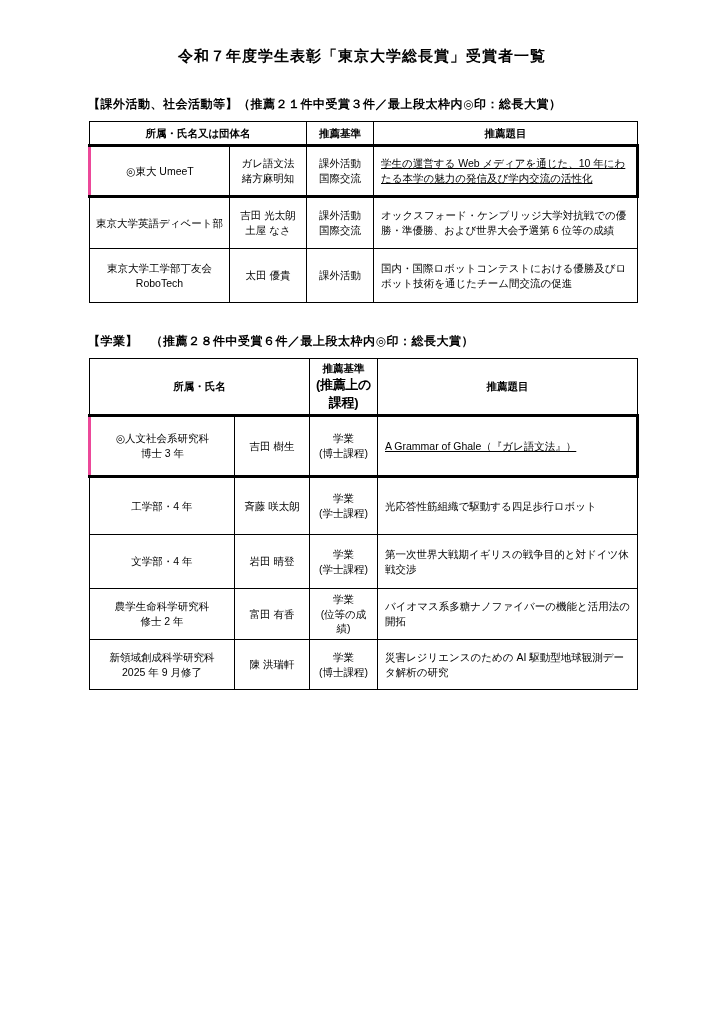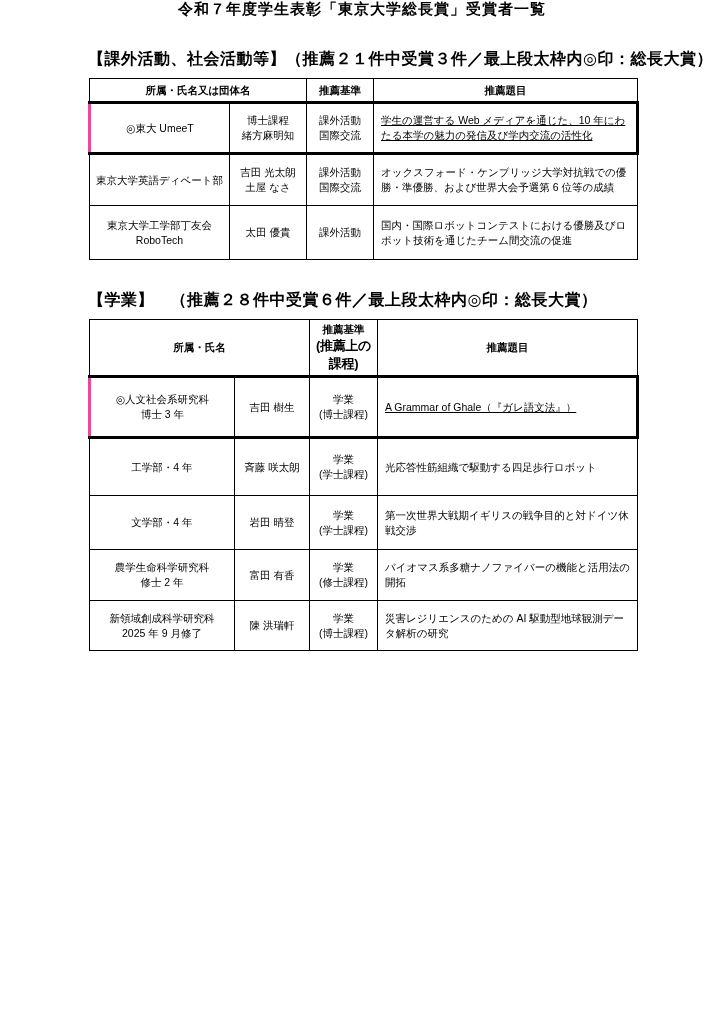--- a/index.html
+++ b/index.html
@@ -2,25 +2,25 @@
 <html lang="ja"><head>
 <meta charset="utf-8">
 <style>
   html,body{margin:0;padding:0;background:#e8e8e8;}
   .page{
     width:724px;height:1024px;background:#ffffff;margin:0 auto;
     font-family:"Liberation Sans","DejaVu Sans",sans-serif;
     color:#000;position:relative;overflow:hidden;box-sizing:border-box;
   }
   .doc-title{
-    margin:0;text-align:center;
+    margin:0;padding-top:47px;text-align:center;
     font-size:15px;font-weight:bold;letter-spacing:1px;
   }
   .section-heading{
-    margin:30px 0 8px 88px;font-size:16px;font-weight:bold;letter-spacing:0.5px;
+    margin:30px 0 8px 88px;font-size:12px;font-weight:bold;letter-spacing:0.5px;
   }
   .section-heading .note{font-weight:bold;}
   table.awards{
     border-collapse:collapse;table-layout:fixed;
     margin-left:88px;width:548px;
   }
   table.awards td{
     border:1px solid #000;
     font-size:10.5px;line-height:1.4;
     padding:3px 5px;text-align:center;vertical-align:middle;
@@ -68,21 +68,21 @@
         <td class="hdr" colspan="2">所属・氏名又は団体名</td>
         <td class="hdr">推薦基準</td>
         <td class="hdr">推薦題目</td>
       </tr>
       <tr class="grand r0">
         <td>
           <span class="line">◎東大 UmeeT</span>
 
         </td>
         <td>
-          <span class="line">博士課程</span>
+          <span class="line">ガレ語文法</span>
           <span class="line">緒方麻明知</span>
         </td>
         <td>
           <span class="line">課外活動</span>
           <span class="line">国際交流</span>
         </td>
         <td class="topic">学生の運営する Web メディアを通じた、10 年にわたる本学の魅力の発信及び学内交流の活性化</td>
       </tr>
       <tr class="r1">
         <td>
@@ -182,21 +182,21 @@
       <tr class="r3">
         <td>
           <span class="line">農学生命科学研究科</span>
           <span class="line">修士 2 年</span>
         </td>
         <td>
           <span class="line">富田 有香</span>
         </td>
         <td>
           <span class="line">学業</span>
-          <span class="line">(修士課程)</span>
+          <span class="line">(位等の成績)</span>
         </td>
         <td class="topic">バイオマス系多糖ナノファイバーの機能と活用法の開拓</td>
       </tr>
       <tr class="r5">
         <td>
           <span class="line">新領域創成科学研究科</span>
           <span class="line">2025 年 9 月修了</span>
         </td>
         <td>
           <span class="line">陳 洪瑞軒</span>

